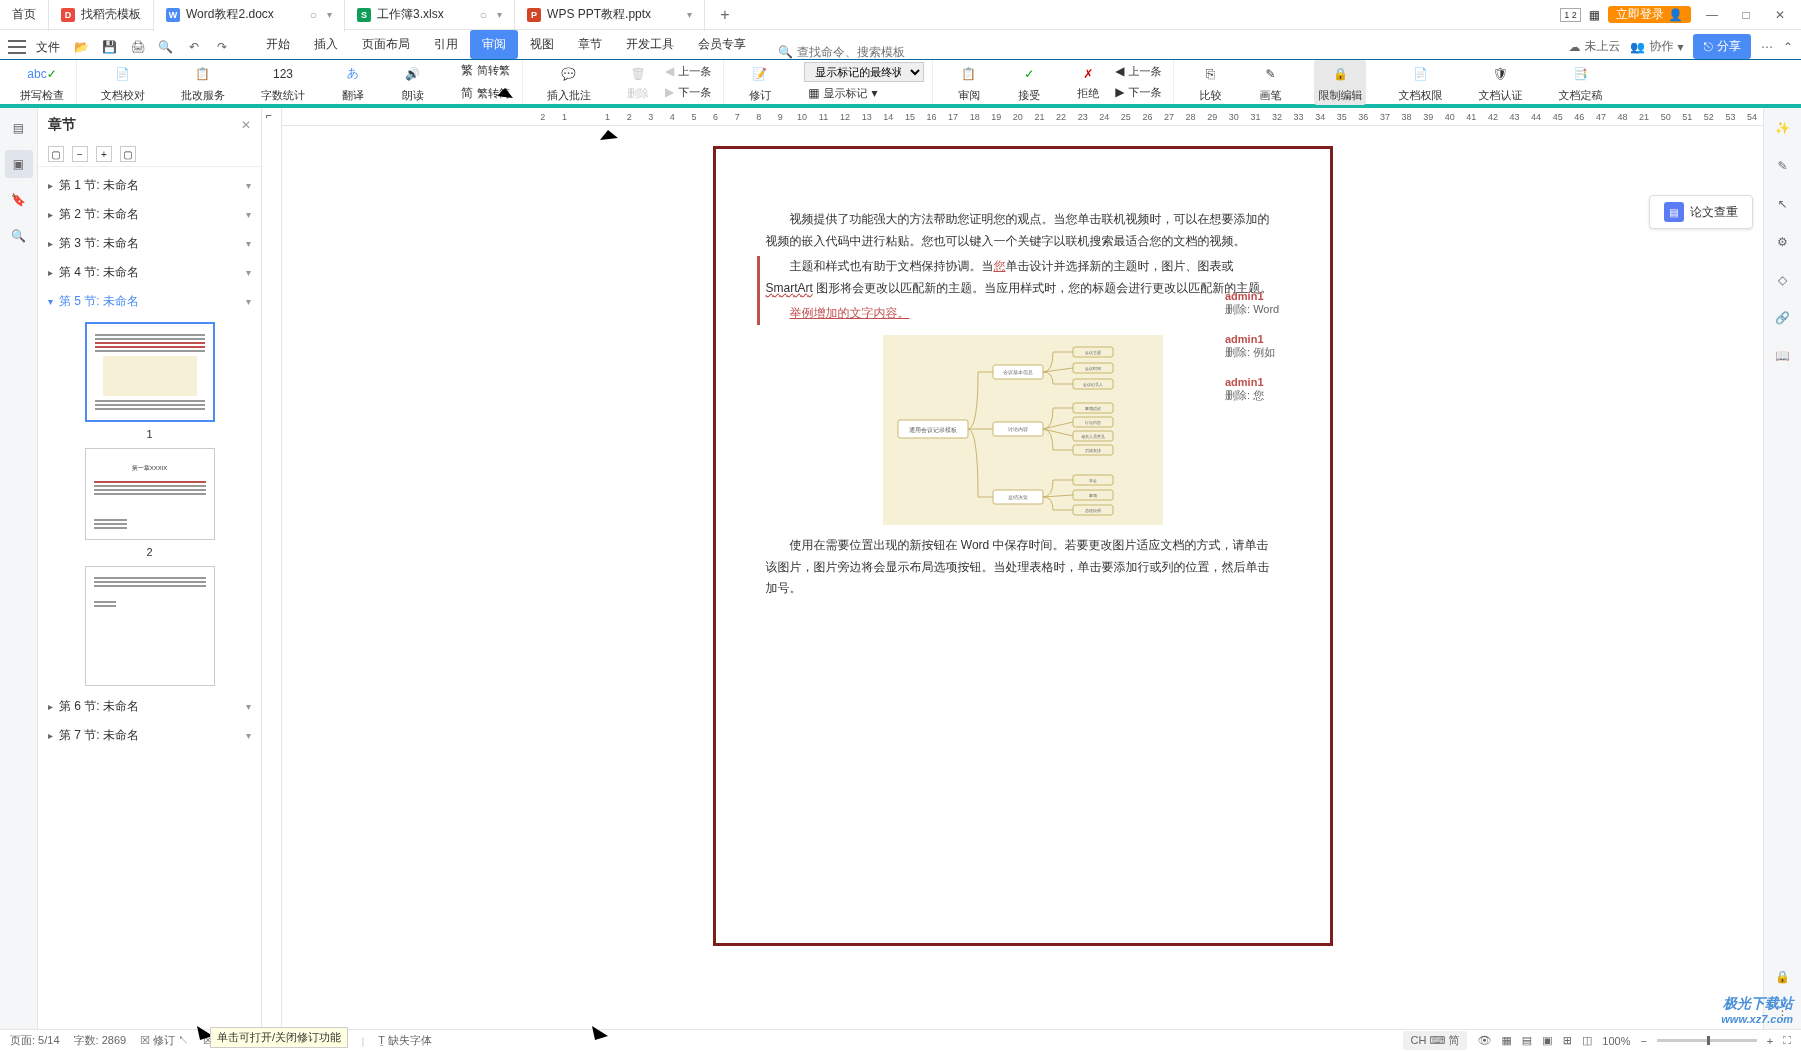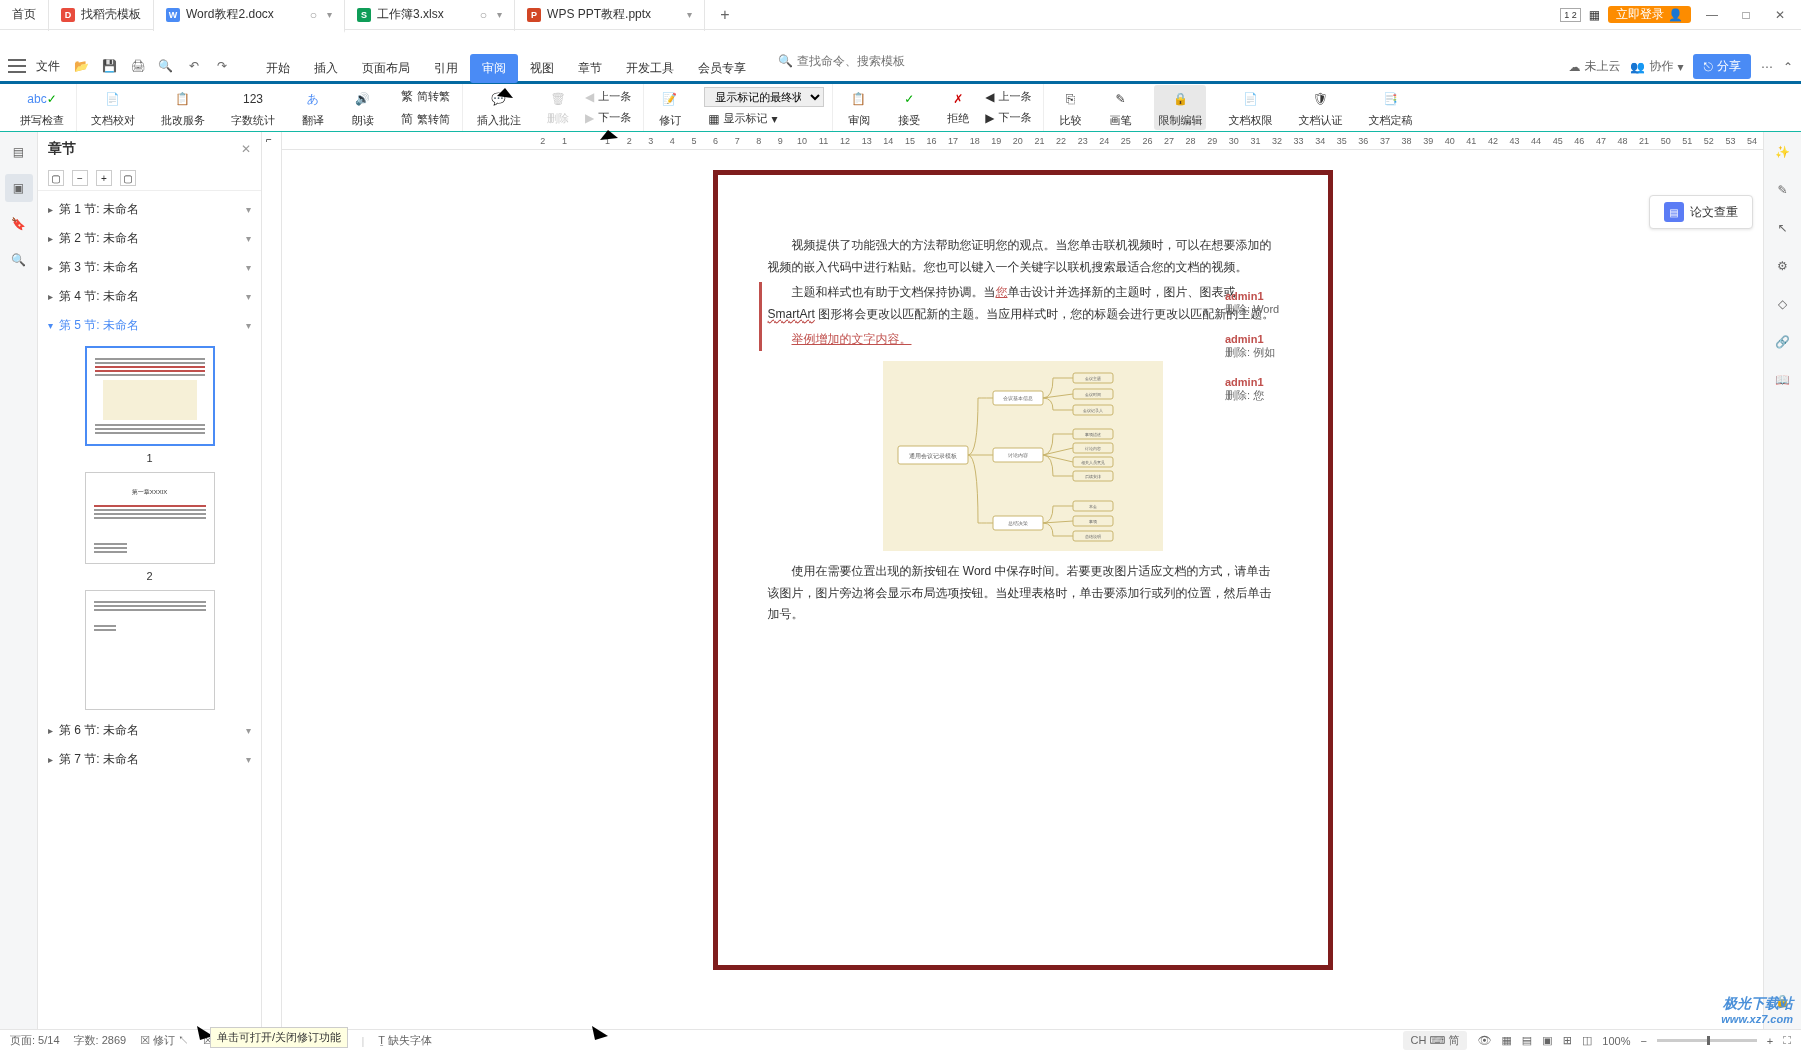--- a/index.html
+++ b/index.html
@@ -10,37 +10,37 @@
     .tab { height: 30px; display: flex; align-items: center; padding: 16px 12px; border-right: 1px solid #e5e5e5; gap: 6px; cursor: pointer; }
     .tab.active { background: #fff; border-bottom: 2px solid #fff; }
     .tab-icon { width: 14px; height: 14px; display: inline-flex; align-items: center; justify-content: center; }
     .tab-close { color: #999; font-size: 10px; margin-left: 4px; }
     .tab-plus { padding: 0 15px; color: #666; font-size: 16px; }
     .title-right { margin-left: auto; display: flex; align-items: center; gap: 8px; padding-right: 8px; }
     .login-btn { background: #fd8c00; color: #fff; padding: 0 8px; border-radius: 3px; display: flex; align-items: center; gap: 4px; }
     .win-btn { width: 26px; height: 26px; display: flex; align-items: center; justify-content: center; color: #666; }
     
     
-    .menu-bar { height: 30px; display: flex; align-items: flex-start; border-bottom: 3px solid #0369a1; padding: 0 8px; margin-top: 24px; }
+    .menu-bar { height: 30px; display: flex; align-items: flex-end; border-bottom: 1px solid #0369a1; padding: 0 8px; }
     .menu-left { display: flex; align-items: center; gap: 4px; }
     .hamburger { width: 18px; height: 14px; display: flex; flex-direction: column; justify-content: space-between; }
     .hamburger span { height: 2px; background: #666; }
     .file-menu { padding: 0 6px; }
     .quick-btn { width: 24px; height: 24px; display: flex; align-items: center; justify-content: center; color: #666; }
     .menu-tabs { display: flex; margin-left: 20px; }
     .menu-tab { padding: 6px 12px; cursor: pointer; }
     .menu-tab.active { background: #4a8bf5; color: #fff; border-radius: 3px; }
     .menu-search { margin-left: 20px; display: flex; align-items: center; color: #999; gap: 4px; }
     .menu-search input { border: none; outline: none; width: 150px; font-size: 12px; }
     .menu-right { margin-left: auto; display: flex; align-items: center; gap: 10px; }
     .cloud-btn { display: flex; align-items: center; gap: 4px; color: #666; }
     .share-btn { background: #4a8bf5; color: #fff; padding: 4px 10px; border-radius: 3px; display: flex; align-items: center; gap: 4px; }
     
     
-    .ribbon { height: 48px; display: flex; align-items: flex-start; border-bottom: 1px solid #14b8a6; padding: 0 8px; gap: 2px; }
+    .ribbon { height: 48px; display: flex; align-items: flex-start; border-bottom: 4px solid #14b8a6; padding: 0 8px; gap: 12px; }
     .ribbon-group { display: flex; flex-direction: column; align-items: center; padding: 0 8px; border-right: 1px solid #eee; height: 100%; justify-content: center; }
     .ribbon-group.no-border { border-right: none; }
     .ribbon-btn { display: flex; flex-direction: column; align-items: center; gap: 2px; padding: 2px 4px; cursor: pointer; }
     .ribbon-btn-h { display: flex; align-items: center; gap: 4px; padding: 2px 4px; cursor: pointer; }
     .ribbon-icon { width: 20px; height: 20px; display: flex; align-items: center; justify-content: center; }
     .ribbon-icon-lg { width: 24px; height: 24px; }
     .ribbon-label { font-size: 11px; color: #333; white-space: nowrap; }
     .ribbon-row { display: flex; gap: 8px; }
     .ribbon-col { display: flex; flex-direction: column; gap: 2px; }
     .ribbon-select { border: 1px solid #ccc; padding: 2px 6px; font-size: 11px; width: 120px; }
@@ -71,21 +71,21 @@
     .thumb-num { text-align: center; margin: 2px 0 8px; font-size: 11px; }
     
     
     .ruler-v { width: 20px; background: #fff; border-right: 1px solid #e5e5e5; position: relative; }
     .ruler-v::before { content: "⌐"; position: absolute; top: 2px; left: 4px; font-size: 10px; }
     
     
     .doc-area { flex: 1; background: #fff; position: relative; overflow: hidden; }
     .ruler-h { height: 18px; background: #fff; border-bottom: 1px solid #e5e5e5; display: flex; align-items: center; padding-left: 250px; font-size: 9px; color: #666; gap: 0; position: relative; }
     .ruler-h .tick { width: 24px; text-align: center; }
-    .page { width: 620px; margin: 20px auto 0; background: #fff; border: 5px solid #7f1d1d; min-height: 800px; padding: 60px 50px; position: relative; font-size: 12px; line-height: 1.8; }
+    .page { width: 620px; margin: 20px auto 0; background: #fff; border: 3px solid #7f1d1d; min-height: 800px; padding: 60px 50px; position: relative; font-size: 12px; line-height: 1.8; }
     .page p { margin-bottom: 4px; text-indent: 2em; }
     .change-bar { border-left: 3px solid #c0504d; padding-left: 6px; margin-left: -9px; }
     .underline-red { text-decoration: underline; color: #c0504d; }
     .mindmap { width: 280px; height: 190px; background: #f6f0d7; margin: 10px auto; display: block; position: relative; }
     
     
     .revisions { position: absolute; left: 1225px; top: 290px; font-size: 11px; }
     .rev-item { margin-bottom: 16px; }
     .rev-author { color: #c0504d; font-weight: bold; }
     .rev-text { color: #666; }

